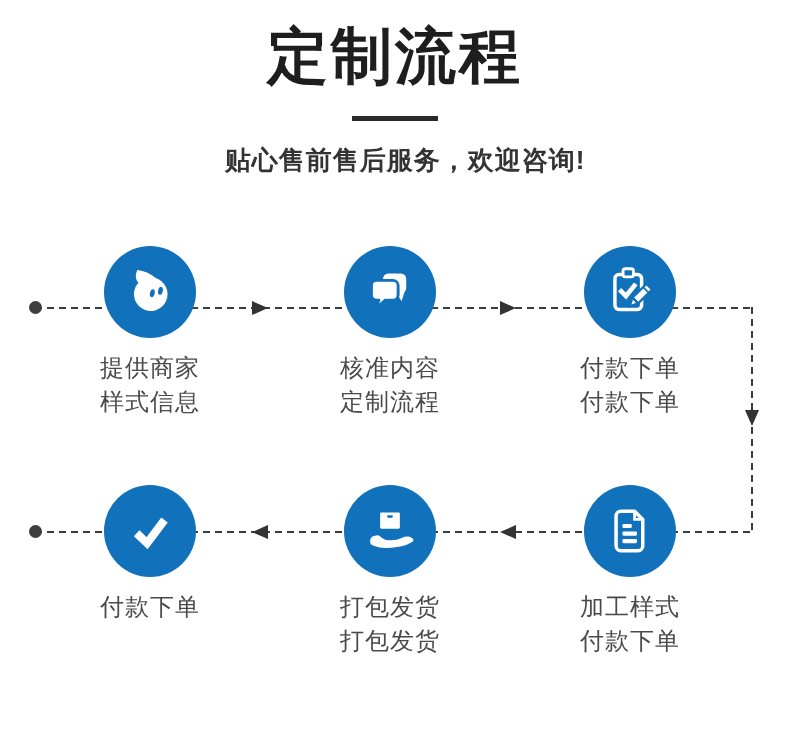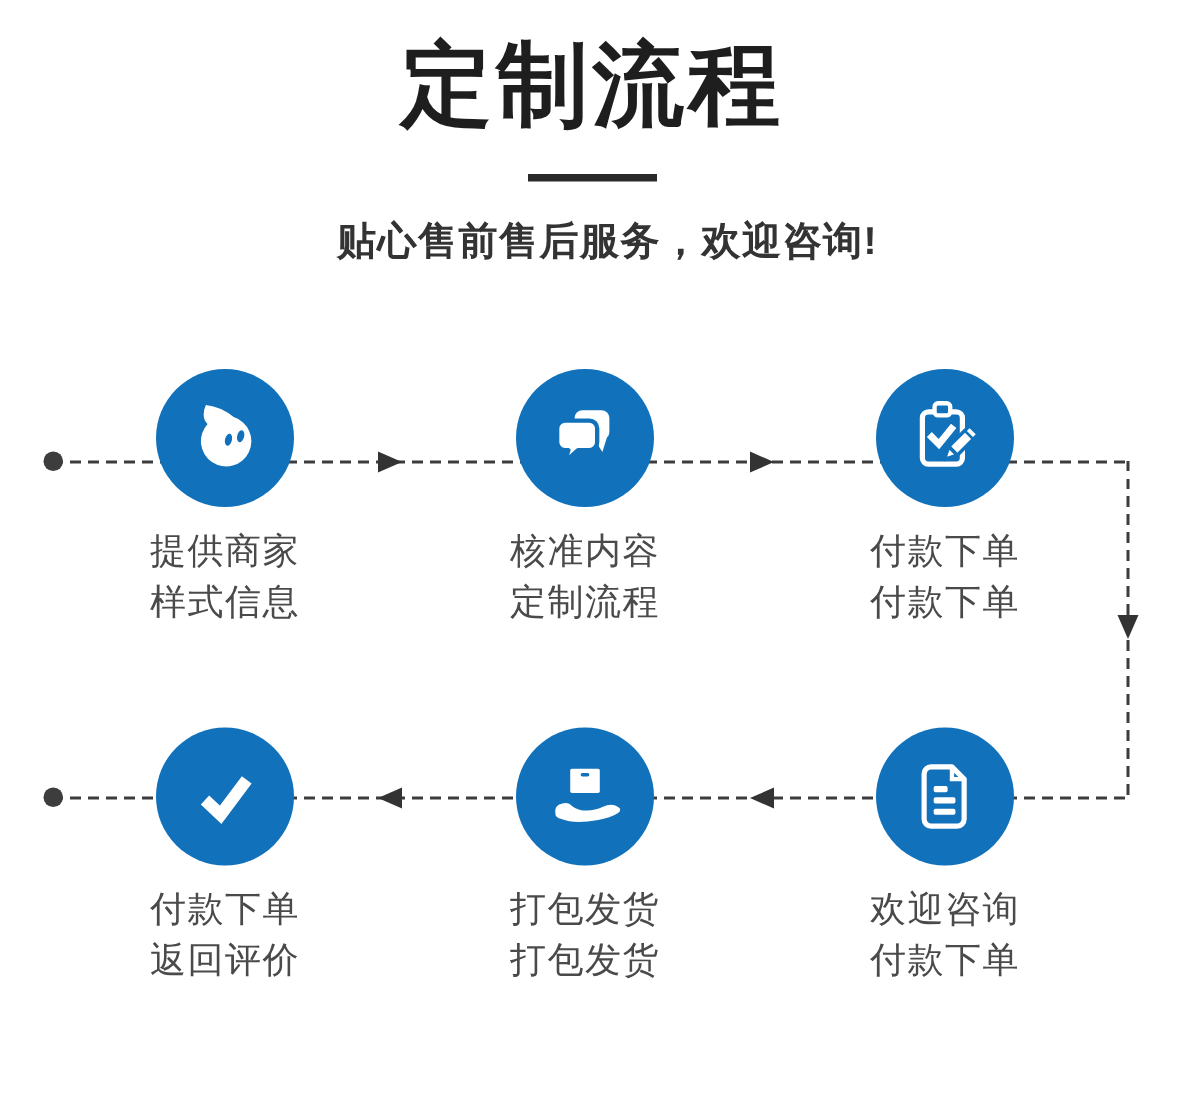--- a/index.html
+++ b/index.html
@@ -107,21 +107,21 @@
     <div class="circle">
       <svg viewBox="0 0 100 100">
         <path d="M34 16 H58 L72 30 V76 A8 8 0 0 1 64 84 H34 A8 8 0 0 1 26 76 V24 A8 8 0 0 1 34 16 Z" fill="none" stroke="#ffffff" stroke-width="6" stroke-linejoin="round"></path>
         <path d="M58 16 V30 H72" fill="none" stroke="#ffffff" stroke-width="5"></path>
         <rect x="37" y="38" width="16" height="7" rx="2" fill="#ffffff"></rect>
         <rect x="37" y="51" width="25" height="7" rx="2" fill="#ffffff"></rect>
         <rect x="37" y="64" width="25" height="7" rx="2" fill="#ffffff"></rect>
       </svg>
     </div>
     <div class="lbl">
-      <div>欢迎咨询</div>
+      <div>加工样式</div>
       <div>付款下单</div>
     </div>
   </div>
 
   <div class="step c2 rbot">
     <div class="circle">
       <svg viewBox="0 0 100 100">
         <rect x="33" y="18" width="34" height="28" rx="2" fill="#ffffff"></rect>
         <rect x="45" y="23" width="10" height="4" rx="2" fill="#1171BA"></rect>
         <path d="M16 70 Q14 60 24 58 Q31 56 35 61 Q43 67 52 66 Q62 66 70 62 Q81 57 88 62 Q93 65 88 69 Q79 75 65 77 Q38 82 23 76 Q16 74 16 70 Z" fill="#ffffff"></path>
@@ -134,17 +134,16 @@
   </div>
 
   <div class="step c1 rbot">
     <div class="circle">
       <svg viewBox="0 0 100 100">
         <polyline points="27,54 45,71 75,31" fill="none" stroke="#ffffff" stroke-width="14" stroke-linecap="butt" stroke-linejoin="miter"></polyline>
       </svg>
     </div>
     <div class="lbl">
       <div>付款下单</div>
-      <div>返回评价</div>
     </div>
   </div>
 
 </div>
 
 </body></html>

